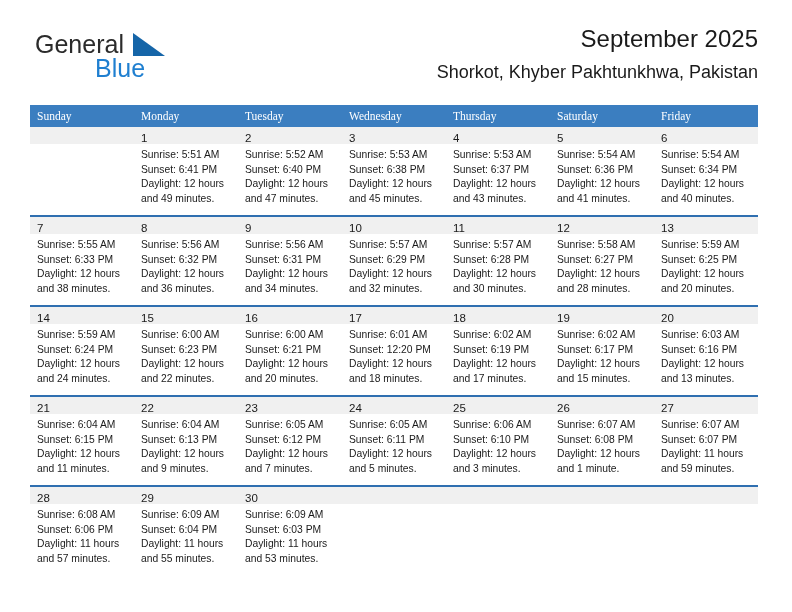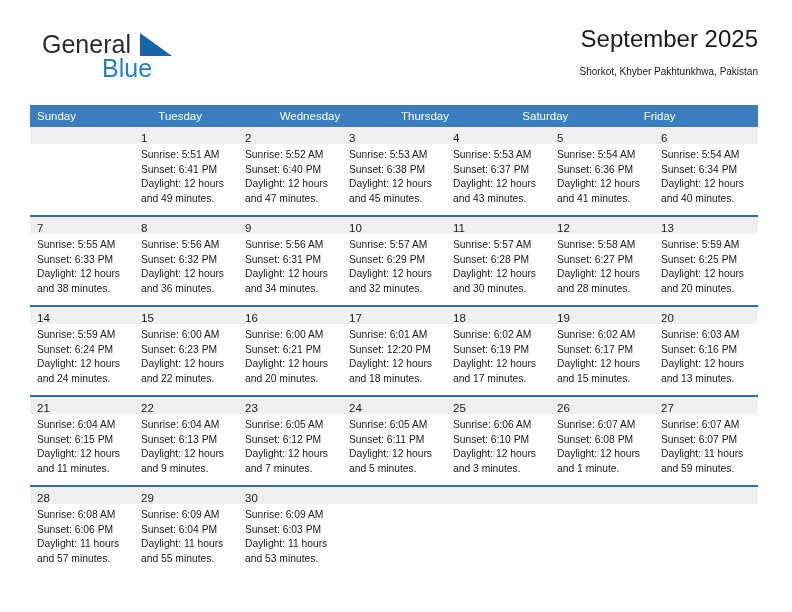--- a/index.html
+++ b/index.html
@@ -24,21 +24,21 @@
   
   .header {
     position: absolute;
     left: 30px;
     top: 22px;
     right: 34px;
     height: 72px;
   }
   .brand {
     position: absolute;
-    left: 12px;
+    left: 5px;
     top: 8px;
     width: 170px;
     height: 56px;
     text-align: right;
   }
   .brand-general {
     position: absolute;
     left: 0;
     top: 0;
     font-size: 25px;
@@ -69,38 +69,39 @@
     top: 0;
     text-align: right;
   }
   .cal-title {
     font-size: 24px;
     color: #1a1a1a;
     line-height: 34px;
     white-space: nowrap;
   }
   .cal-subtitle {
-    font-size: 10px;
+    font-size: 18px;
     color: #1a1a1a;
     line-height: 20px;
     margin-top: 6px;
     white-space: nowrap;
   }
 
   
   .calendar {
     position: absolute;
     left: 30px;
     top: 105px;
     width: 728px;
   }
   .weekdays {
     display: flex;
     background: #3b7ec0;
     width: 100%;
+    font-family: Liberation Serif, serif;
   }
   .weekday {
     flex: 1 1 0;
     color: #ffffff;
     font-size: 11.5px;
     line-height: 20px;
     padding: 1px 0 1px 7px;
     box-sizing: border-box;
     white-space: nowrap;
   }
@@ -165,20 +166,21 @@
     <div class="title-wrap">
       <div class="cal-title">September 2025</div>
       <div class="cal-subtitle">Shorkot, Khyber Pakhtunkhwa, Pakistan</div>
     </div>
 
   </div>
 
   <div class="calendar">
     <div class="weekdays" id="weekday-row">
         <div class="weekday">Sunday</div>
+        <div class="weekday">Monday</div>
         <div class="weekday">Tuesday</div>
         <div class="weekday">Wednesday</div>
         <div class="weekday">Thursday</div>
         <div class="weekday">Saturday</div>
         <div class="weekday">Friday</div>
       </div>
     <div id="weeks-container">
         <div class="week">
           <div class="day-cell empty">
             <div class="day-num-band"><span class="day-num"></span></div>

